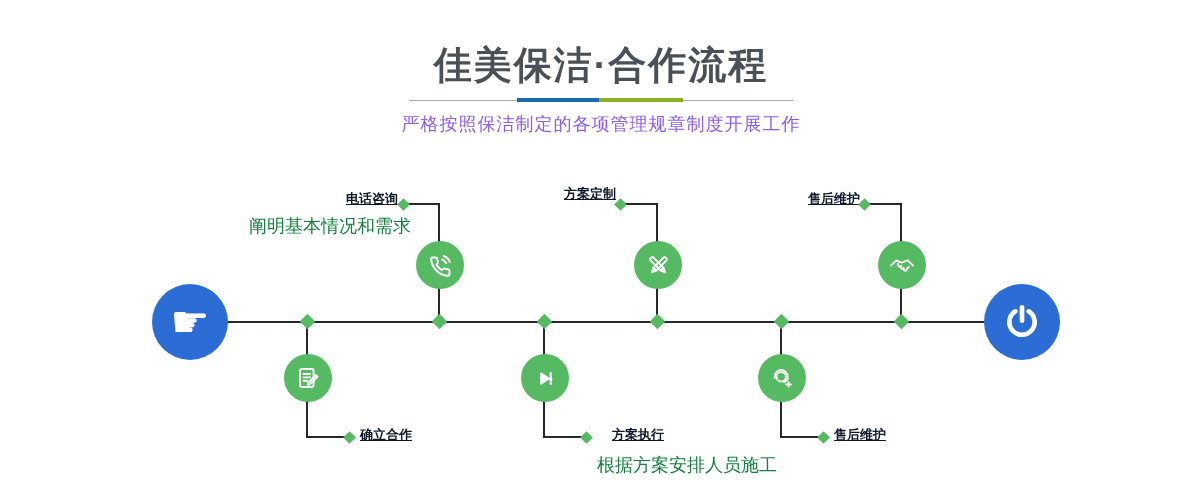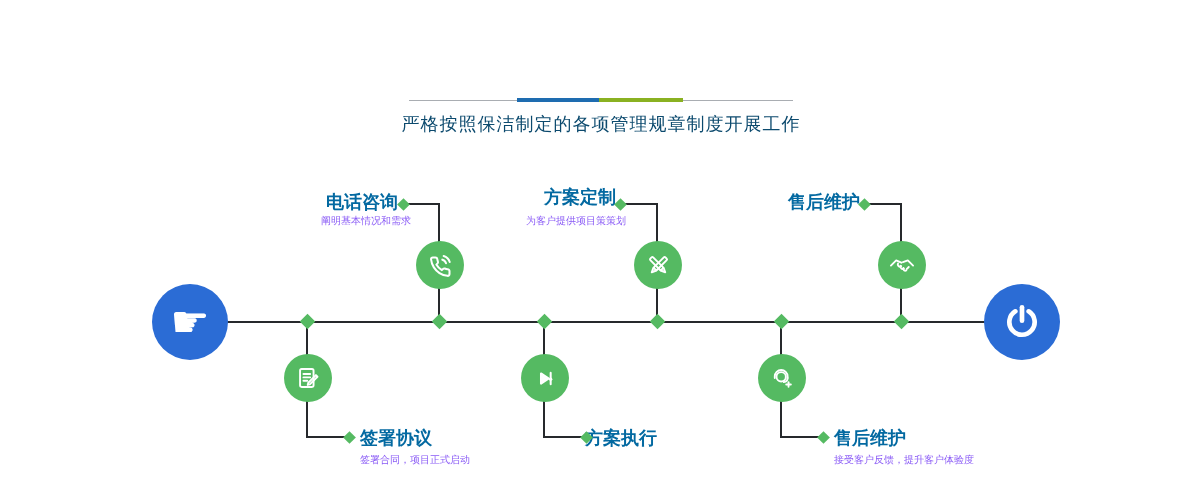--- a/index.html
+++ b/index.html
@@ -12,47 +12,48 @@
     position:absolute;top:40px;left:0;width:100%;text-align:center;
     font-size:38px;font-weight:bold;color:#4b5056;letter-spacing:2px;margin:0;
   }
   .divider{position:absolute;top:98px;left:50%;transform:translateX(-50%);width:384px;height:5px;}
   .divider .base{position:absolute;top:2px;left:0;right:0;height:1px;background:#a9adb2;}
   .divider .seg{position:absolute;top:0;height:4px;}
   .divider .seg.blue{left:108px;width:82px;background:#1e6cb0;}
   .divider .seg.green{left:190px;width:84px;background:#8ab121;}
   .sub-title{
     position:absolute;top:112px;left:0;width:100%;text-align:center;
-    font-size:18px;color:#0c4a6e;margin:0;letter-spacing:1px;
+    font-size:18px;color:#8b5cf6;margin:0;letter-spacing:1px;
   }
   
   .vline{position:absolute;width:2px;background:#26292c;z-index:1;}
   .hline{position:absolute;height:2px;background:#26292c;z-index:1;}
   .timeline{position:absolute;top:321px;left:190px;width:832px;height:2px;background:#26292c;z-index:1;}
   .dia{position:absolute;background:#55ba62;transform:rotate(45deg);z-index:3;}
   .dia.node{width:11px;height:11px;}
   .dia.elbow{width:9px;height:9px;}
   .gcircle{
     position:absolute;width:48px;height:48px;border-radius:50%;background:#55ba62;
     display:flex;align-items:center;justify-content:center;z-index:2;
   }
   .bcircle{
     position:absolute;width:76px;height:76px;border-radius:50%;background:#2b6cd5;
     display:flex;align-items:center;justify-content:center;z-index:2;
   }
   .hand-glyph{color:#ffffff;font-size:44px;line-height:1;font-family:"DejaVu Sans",sans-serif;}
-  .stitle{position:absolute;font-size:18px;font-weight:bold;color:#0369a1;white-space:nowrap;z-index:2;}
-  .sdesc{position:absolute;font-size:10px;color:#8b5cf6;white-space:nowrap;z-index:2;}
+  .stitle{position:absolute;font-size:13px;font-weight:bold;color:#0f172a;white-space:nowrap;z-index:2;text-decoration:underline;}
+  .sdesc{position:absolute;font-size:18px;color:#15803d;white-space:nowrap;z-index:2;}
   svg{display:block;}
 </style>
 </head>
 <body>
 
 <div class="canvas">
 
+  <h1 class="main-title">佳美保洁·合作流程</h1>
   <div class="divider">
     <span class="base"></span>
     <span class="seg blue"></span>
     <span class="seg green"></span>
   </div>
   <p class="sub-title">严格按照保洁制定的各项管理规章制度开展工作</p>
 
   <div class="timeline"></div>
 
   <span class="dia node" style="left:302px;top:316px;"></span>
@@ -84,21 +85,20 @@
     <span>
       <svg width="27" height="27" viewBox="0 0 24 24" fill="none" stroke="#ffffff" stroke-width="1.8" stroke-linecap="round" stroke-linejoin="round">
         <path d="M20 17.4v2.2a1.6 1.6 0 0 1-1.8 1.6 16.3 16.3 0 0 1-7.1-2.5 16 16 0 0 1-5-5A16.3 16.3 0 0 1 3.6 6.6 1.6 1.6 0 0 1 5.2 4.8h2.3a1.6 1.6 0 0 1 1.6 1.4 10 10 0 0 0 .6 2.3 1.6 1.6 0 0 1-.4 1.7l-1 1a13 13 0 0 0 4.9 4.9l1-1a1.6 1.6 0 0 1 1.7-.4 10 10 0 0 0 2.3.6 1.6 1.6 0 0 1 1.8 1.6z"></path>
         <path d="M13.6 6.8 a4.6 4.6 0 0 1 3.3 3.2"></path>
         <path d="M14.8 3.6 a8 8 0 0 1 5.4 5.3"></path>
       </svg>
     </span>
   </div>
 
   <div class="stitle" style="right:586px;top:185px;">方案定制</div>
-  <div class="sdesc" style="right:576px;top:214px;">为客户提供项目策策划</div>
   <span class="dia elbow" style="left:616px;top:200px;"></span>
   <div class="hline" style="left:621px;top:203px;width:37px;"></div>
   <div class="vline" style="left:656px;top:204px;height:118px;"></div>
   <div class="gcircle" style="left:634px;top:241px;">
     <span>
       <svg width="27" height="27" viewBox="0 0 24 24" fill="none" stroke="#ffffff" stroke-width="1.7" stroke-linecap="round" stroke-linejoin="round">
         <g transform="rotate(45 12 12)">
           <rect x="10.2" y="2.5" width="3.6" height="14" rx="1"></rect>
           <path d="M10.2 16.5 L12 20.5 L13.8 16.5"></path>
         </g>
@@ -132,47 +132,46 @@
     <span>
       <svg width="27" height="27" viewBox="0 0 24 24" fill="none" stroke="#ffffff" stroke-width="1.7" stroke-linecap="round" stroke-linejoin="round">
         <rect x="4.5" y="3.5" width="12" height="16" rx="1.4"></rect>
         <path d="M7.5 8 h6 M7.5 11 h6 M7.5 14 h3.4"></path>
         <path d="M11.8 15.8 L18.6 9 L20 10.4 L13.2 17.2 L11.3 17.7 Z"></path>
       </svg>
     </span>
   </div>
   <div class="hline" style="left:307px;top:436px;width:38px;"></div>
   <span class="dia elbow" style="left:345px;top:433px;"></span>
-  <div class="stitle" style="left:360px;top:426px;">签署协议</div>
-  <div class="sdesc" style="left:360px;top:453px;">签署合同，项目正式启动</div>
+  <div class="stitle" style="left:360px;top:426px;">确立合作</div>
 
   <div class="vline" style="left:543px;top:322px;height:116px;"></div>
   <div class="gcircle" style="left:521px;top:354px;">
     <span>
       <svg width="27" height="27" viewBox="0 0 24 24" fill="none" stroke="#ffffff" stroke-width="1.8" stroke-linecap="round" stroke-linejoin="round">
         <path d="M8 7.5 L15 12 L8 16.5 Z" fill="#ffffff"></path>
         <path d="M16.6 7 v10"></path>
         <circle cx="16.6" cy="12.6" r="1.5" fill="#ffffff" stroke="none"></circle>
       </svg>
     </span>
   </div>
   <div class="hline" style="left:544px;top:436px;width:38px;"></div>
   <span class="dia elbow" style="left:582px;top:433px;"></span>
-  <div class="stitle" style="left:585px;top:426px;">方案执行</div>
+  <div class="stitle" style="left:612px;top:426px;">方案执行</div>
+  <div class="sdesc" style="left:597px;top:453px;">根据方案安排人员施工</div>
 
   <div class="vline" style="left:780px;top:322px;height:116px;"></div>
   <div class="gcircle" style="left:758px;top:354px;">
     <span>
       <svg width="28" height="28" viewBox="0 0 24 24" fill="none" stroke="#ffffff" stroke-width="1.6" stroke-linecap="round" stroke-linejoin="round">
         <circle cx="11.3" cy="11" r="4"></circle>
         <path d="M5.8 12 v-1.4 a5.5 5.5 0 0 1 11 0 V12"></path>
         <path d="M16.8 12 q0 3.2 -3.2 3.5"></path>
         <path d="M15.6 17.6 h4"></path>
         <path d="M17.6 15.6 v4"></path>
       </svg>
     </span>
   </div>
   <div class="hline" style="left:781px;top:436px;width:38px;"></div>
   <span class="dia elbow" style="left:819px;top:433px;"></span>
   <div class="stitle" style="left:834px;top:426px;">售后维护</div>
-  <div class="sdesc" style="left:834px;top:453px;">接受客户反馈，提升客户体验度</div>
 
 </div>
 
 </body></html>

